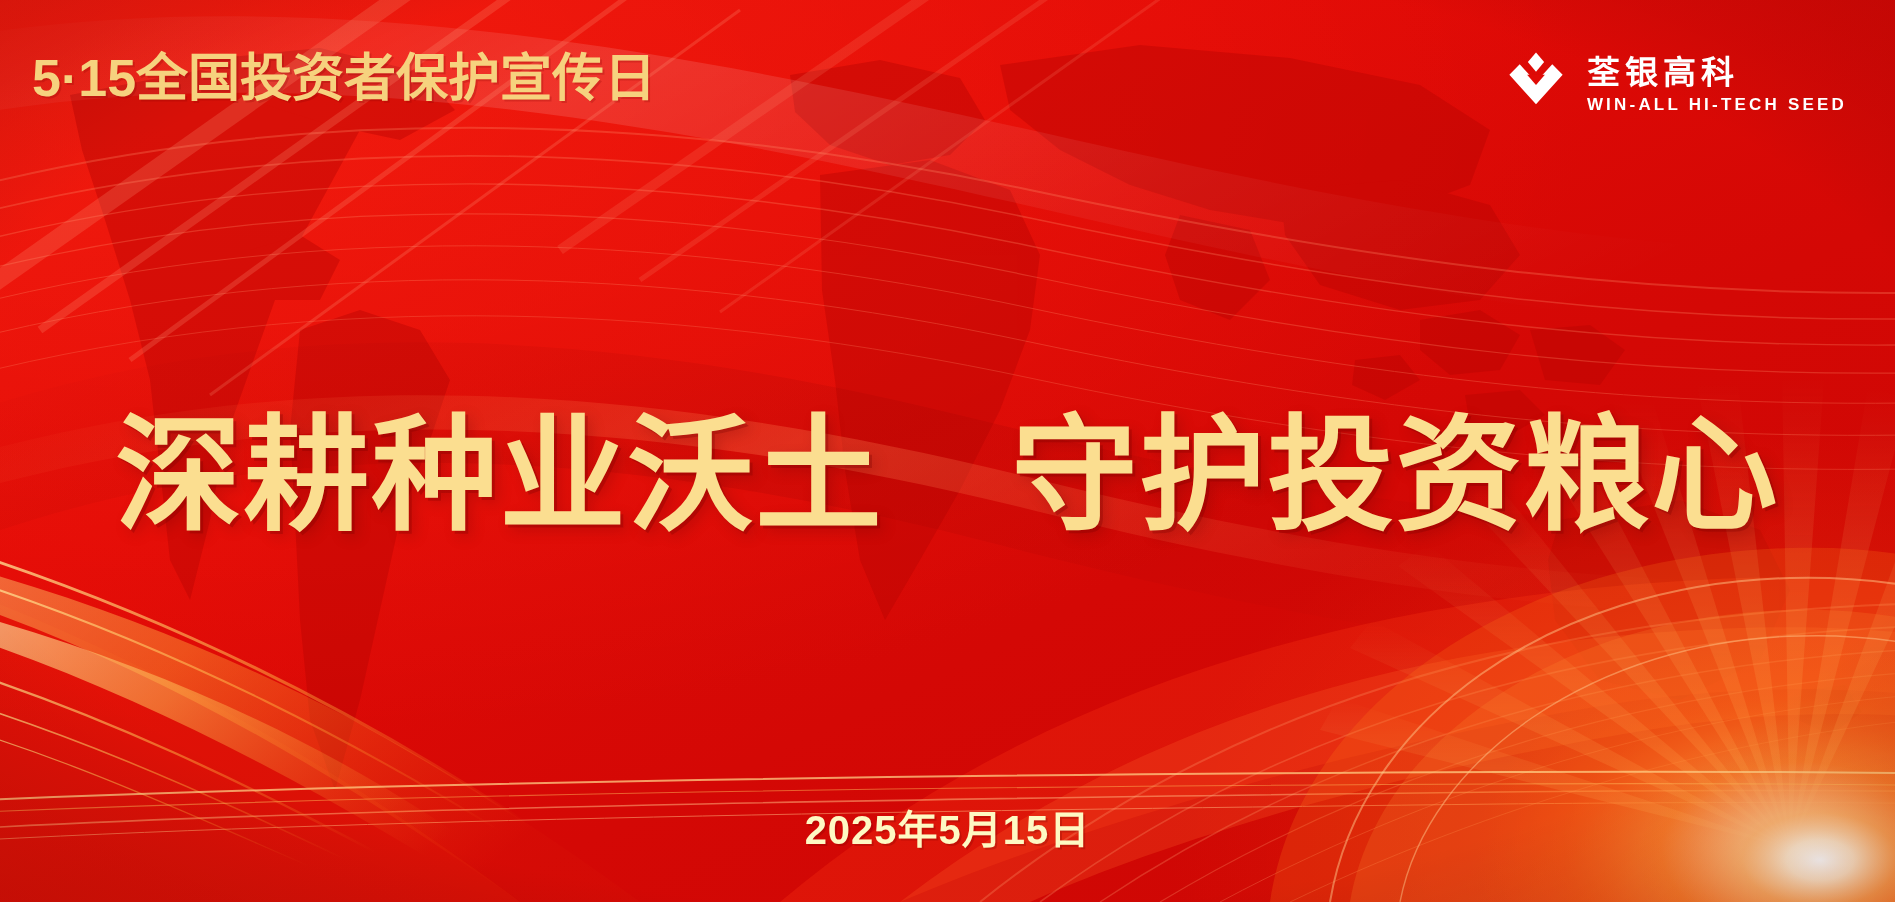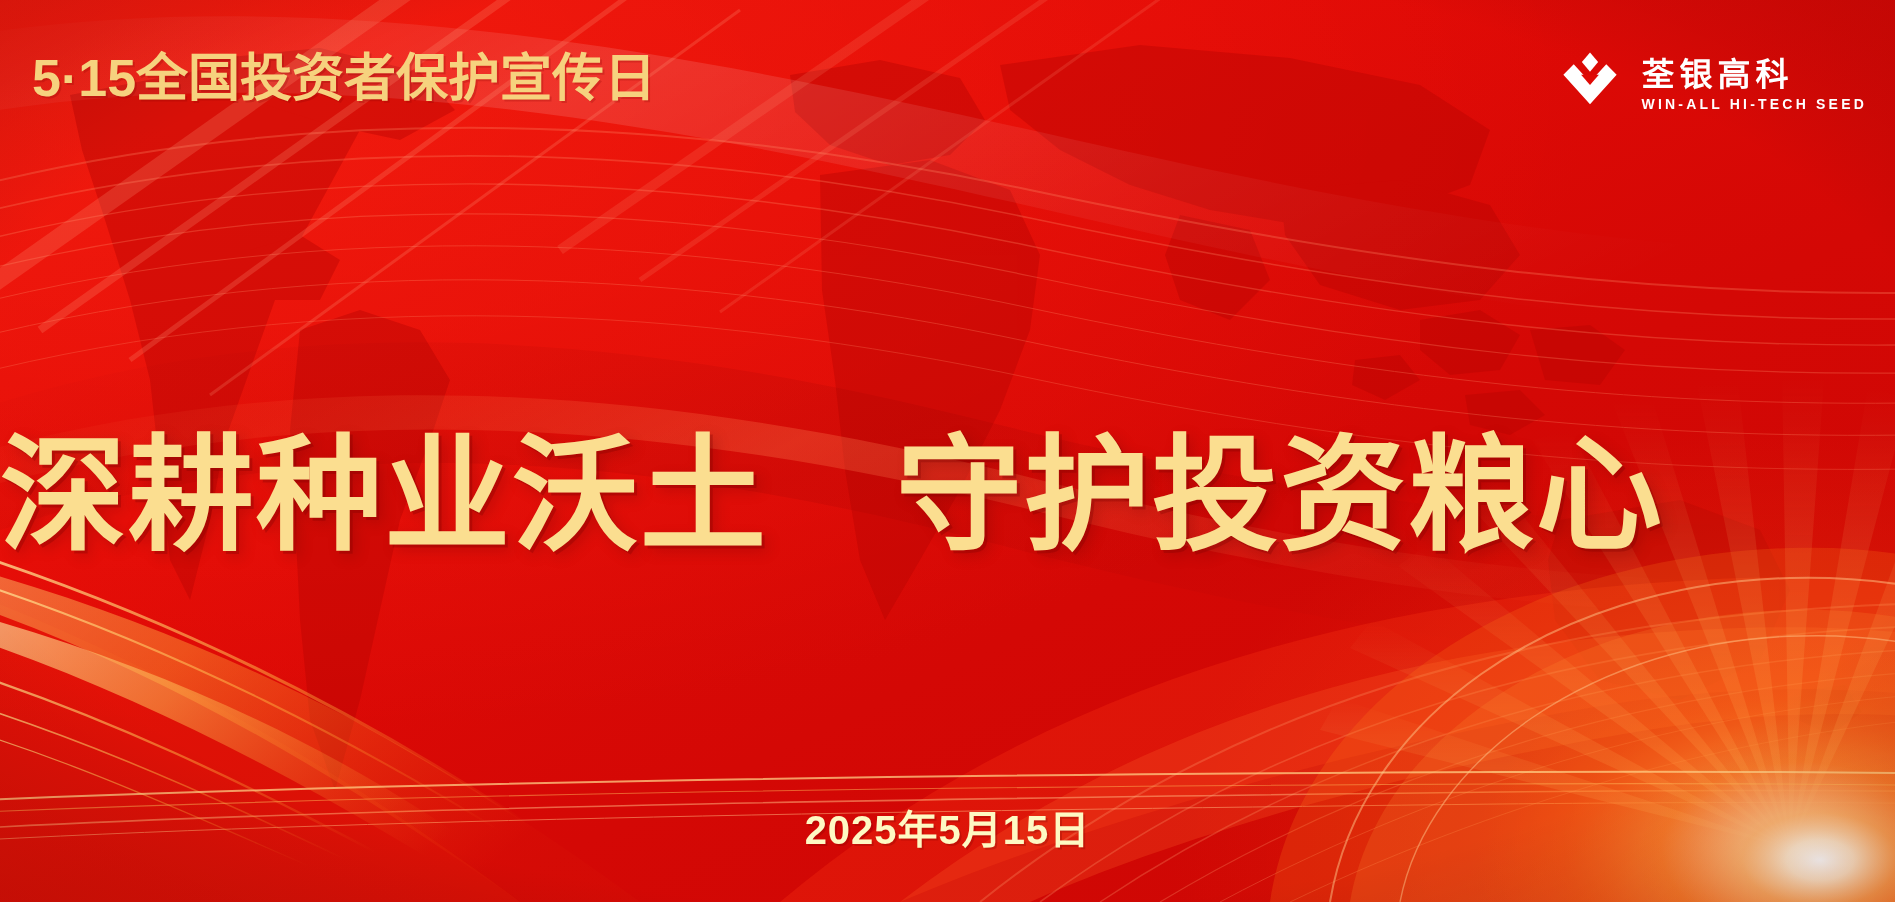--- a/index.html
+++ b/index.html
@@ -38,55 +38,54 @@
     letter-spacing: 0px;
     color: #F6D27E;
     white-space: nowrap;
     text-shadow: 2px 2px 0 rgba(130,0,0,0.22);
     z-index: 20;
   }
 
   
   #logo {
     position: absolute;
-    right: 28px;
+    right: 48px;
     top: 48px;
     display: flex;
     align-items: center;
     gap: 14px;
     z-index: 20;
   }
   #logo-mark { width: 74px; height: 74px; flex: none; }
   #logo-text { display: flex; flex-direction: column; align-items: flex-start; }
   #logo-cn {
     color: #FFFFFF;
     font-size: 33px;
     font-weight: 700;
     letter-spacing: 5px;
     line-height: 1.08;
     white-space: nowrap;
   }
   #logo-en {
     color: #FFFFFF;
-    font-size: 14px;
+    font-size: 17px;
     font-weight: 700;
     letter-spacing: 3.2px;
     line-height: 1.2;
     margin-top: 4px;
     white-space: nowrap;
   }
 
   
   #main-title {
     position: absolute;
     left: 0; right: 0;
     top: 405px;
-    text-align: left;
+    text-align: center;
     z-index: 20;
-    margin-top: 20px;
   }
   #main-title-text {
     display: inline-block;
     font-size: 126px;
     font-weight: 700;
     line-height: 1.12;
     color: #FBDE90;
     letter-spacing: 2px;
     white-space: nowrap;
     text-shadow:

